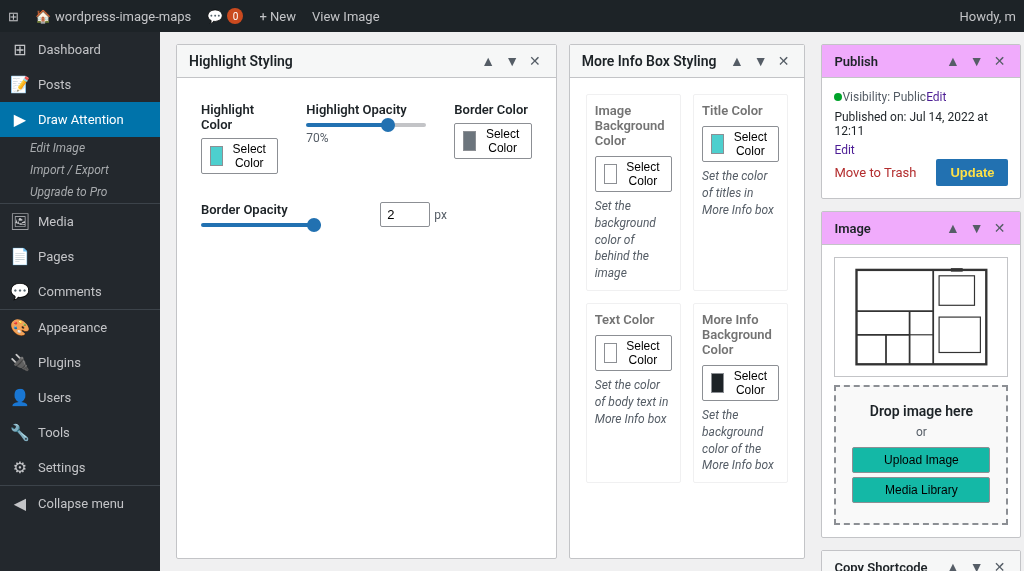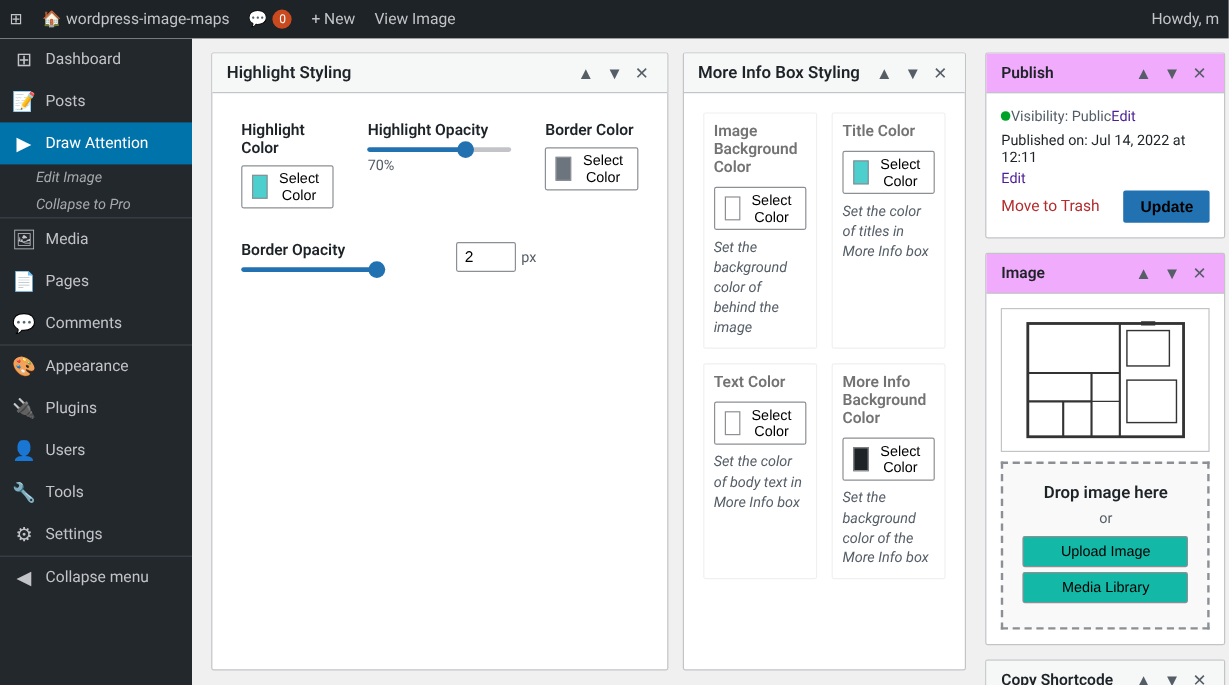--- a/index.html
+++ b/index.html
@@ -184,21 +184,21 @@
     .trash-link { color: #b32d2e; cursor: pointer; font-size: 13px; }
 
     .publish-actions {
       display: flex;
       justify-content: space-between;
       align-items: center;
       margin-top: 2px;
     }
     .update-btn {
       background: #2271b1;
-      color: #000000;
+      color: #fde047;
       border: none;
       padding: 6px 14px;
       border-radius: 2px;
       cursor: pointer;
       font-size: 13px;
       font-weight: 600;
     }
 
     
     .image-preview {
@@ -283,21 +283,22 @@
     </div>
     <div class="sidebar-item">
       <span class="icon">📝</span>
       <span class="label">Posts</span>
     </div>
     <div class="sidebar-item active">
       <span class="icon">▶</span>
       <span class="label">Draw Attention</span>
     </div>
     <div class="sidebar-sub">Edit Image</div>
-    <div class="sidebar-sub">Collapse to Pro</div>
+    <div class="sidebar-sub">Import / Export</div>
+    <div class="sidebar-sub">Upgrade to Pro</div>
     <div class="sidebar-section"></div>
     <div class="sidebar-item">
       <span class="icon">🖼</span>
       <span class="label">Media</span>
     </div>
     <div class="sidebar-item">
       <span class="icon">📄</span>
       <span class="label">Pages</span>
     </div>
     <div class="sidebar-item">

